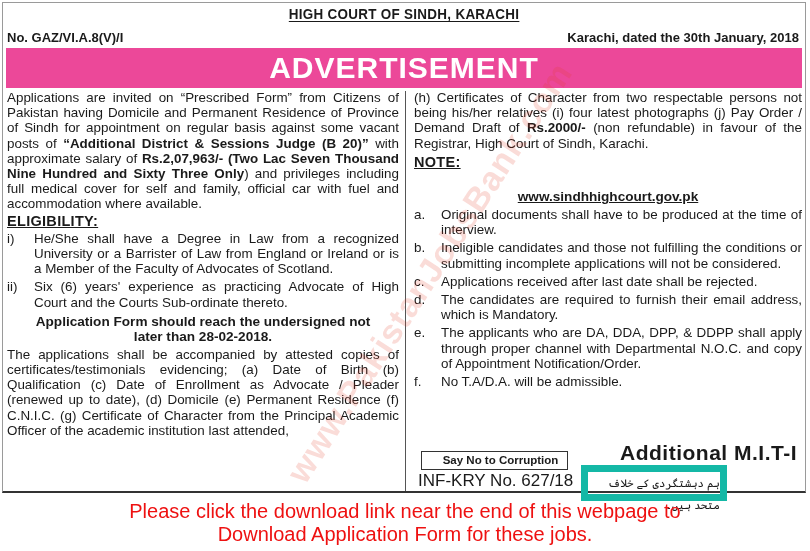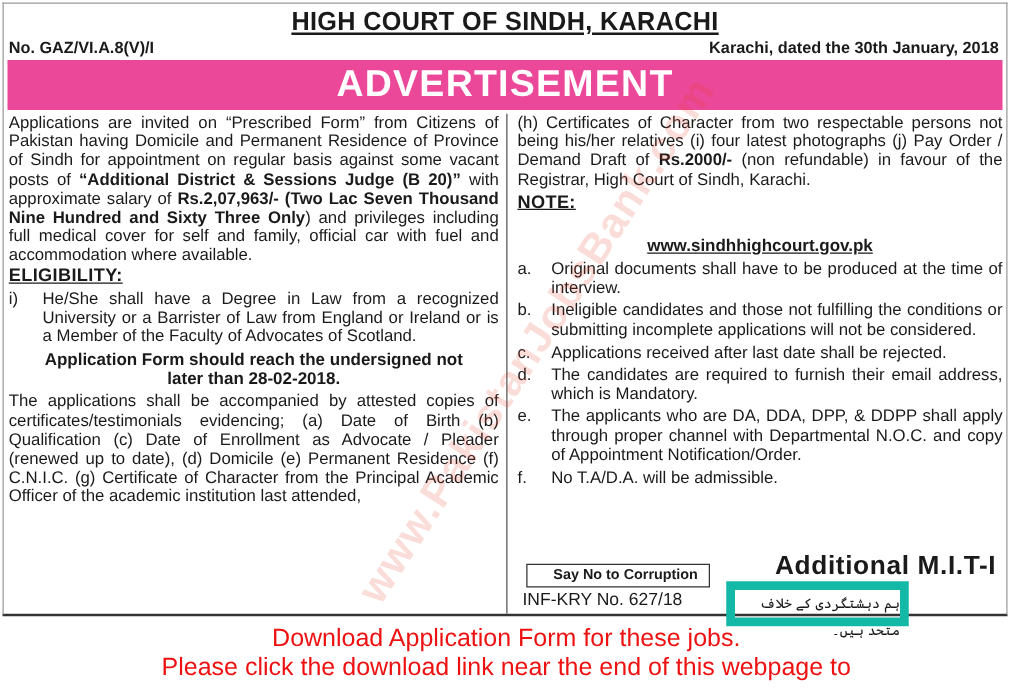--- a/index.html
+++ b/index.html
@@ -1,35 +1,35 @@
 <!DOCTYPE html>
 <html><head>
 <meta charset="utf-8">
 <style>
   html,body{margin:0;padding:0;background:#fff;}
   body{width:810px;height:551px;position:relative;overflow:hidden;font-family:"Liberation Sans",sans-serif;color:#1a1a1a;}
   .ad{position:absolute;left:2px;top:2px;width:804px;height:491px;border:1px solid #9a9a9a;border-bottom:2px solid #333;box-sizing:border-box;background:#fff;}
-  .court-title{position:absolute;left:0;right:0;top:3px;text-align:center;font-weight:bold;font-size:21px;letter-spacing:0.3px;}
+  .court-title{position:absolute;left:0;right:0;top:3px;text-align:center;font-weight:bold;font-size:14px;letter-spacing:0.3px;}
   .court-title span{text-decoration:underline;text-underline-offset:2px;transform:scaleX(0.96);display:inline-block;}
   .ref-no{position:absolute;left:4px;top:27px;font-size:13px;font-weight:bold;}
   .dated{position:absolute;right:6px;top:27px;font-size:13px;font-weight:bold;margin-left:22px;}
   .banner{position:absolute;left:3px;right:3px;top:45px;height:40px;background:#ec4899;color:#fff;text-align:center;font-weight:bold;font-size:30px;line-height:40px;letter-spacing:1px;}
   .col{position:absolute;top:87px;font-size:13.4px;line-height:15.2px;text-align:justify;}
   .col-left{left:4px;width:392px;}
   .col-right{left:411px;width:388px;}
   .divider{position:absolute;left:402px;top:88px;width:1px;height:400px;background:#555;}
   p{margin:0;}
   .sec-h{font-weight:900;font-size:14.5px;text-decoration:underline;margin:2px 0 2px 0;letter-spacing:0.3px;}
   .item{display:flex;margin-bottom:3px;}
   .item .num{width:27px;flex:none;}
   .item .txt{flex:1;text-align:justify;}
   .bold-center{font-weight:bold;text-align:center;margin:4px 0 3px 0;font-size:13.6px;line-height:15px;}
   .url{text-decoration:underline;}
   .corruption{position:absolute;left:418px;top:448px;width:133px;height:17px;border:1px solid #333;font-size:11.5px;font-weight:bold;text-align:center;line-height:17px;padding-left:12px;}
-  .inf{position:absolute;left:415px;top:468px;font-size:14px;}
+  .inf{position:absolute;left:415px;top:468px;font-size:17px;}
   .miti{position:absolute;right:8px;top:438px;font-size:21px;font-weight:900;letter-spacing:0.5px;}
   .urdu{position:absolute;left:578px;top:462px;width:132px;height:22px;border:7px solid #14b8a6;font-size:11px;line-height:22px;text-align:right;direction:rtl;}
   .watermark{position:absolute;left:180px;top:250px;transform:rotate(-57deg);transform-origin:center;color:rgba(230,60,40,0.18);font-size:34px;font-weight:bold;white-space:nowrap;pointer-events:none;letter-spacing:1px;}
   .footer{position:absolute;left:0;right:0;top:500px;text-align:center;color:#ee1111;font-size:20px;line-height:23px;}
 </style>
 </head>
 <body>
 
 <div class="ad">
   <div class="court-title"><span>HIGH COURT OF SINDH, KARACHI</span></div>
@@ -37,20 +37,24 @@
   <div class="dated">Karachi, dated the 30th January, 2018</div>
   <div class="banner">ADVERTISEMENT</div>
 
   <div class="col col-left">
     <p><span>Applications are invited on “Prescribed Form” from Citizens of Pakistan having Domicile and Permanent Residence of Province of Sindh for appointment on regular basis against some vacant posts of </span><b>“Additional District &amp; Sessions Judge (B 20)”</b><span> with approximate salary of </span><b>Rs.2,07,963/- (Two Lac Seven Thousand Nine Hundred and Sixty Three Only</b><span>) and privileges including full medical cover for self and family, official car with fuel and accommodation where available.</span></p>
 
     <div class="sec-h">ELIGIBILITY:</div>
     <div class="item">
       <span class="num">i)</span>
       <span class="txt">He/She shall have a Degree in Law from a recognized University or a Barrister of Law from England or Ireland or is a Member of the Faculty of Advocates of Scotland.</span>
+    </div>
+    <div class="item">
+      <span class="num">ii)</span>
+      <span class="txt">Six (6) years' experience as practicing Advocate of High Court and the Courts Sub-ordinate thereto.</span>
     </div>
     <div class="bold-center" style="padding:0 18px;">Application Form should reach the undersigned not later than 28-02-2018.</div>
 
     <p>The applications shall be accompanied by attested copies of certificates/testimonials evidencing; (a) Date of Birth (b) Qualification (c) Date of Enrollment as Advocate / Pleader (renewed up to date), (d) Domicile (e) Permanent Residence (f) C.N.I.C. (g) Certificate of Character from the Principal Academic Officer of the academic institution last attended,</p>
   </div>
 
   <div class="divider"></div>
 
   <div class="col col-right">
     <p><span>(h) Certificates of Character from two respectable persons not being his/her relatives (i) four latest photographs (j) Pay Order / Demand Draft of </span><b>Rs.2000/-</b><span> (non refundable) in favour of the Registrar, High Court of Sindh, Karachi.</span></p>
@@ -89,15 +93,15 @@
 
   <div class="corruption">Say No to Corruption</div>
   <div class="inf">INF-KRY No. 627/18</div>
   <div class="miti">Additional M.I.T-I</div>
   <div class="urdu">ہم دہشتگردی کے خلاف متحد ہیں۔</div>
 
   <div class="watermark">www.PakistanJobsBank.com</div>
 </div>
 
 <div class="footer">
+  <div>Please click the download link near the end of this webpage to</div>
   <div>Download Application Form for these jobs.</div>
-  <div>Please click the download link near the end of this webpage to</div>
 </div>
 
 </body></html>

